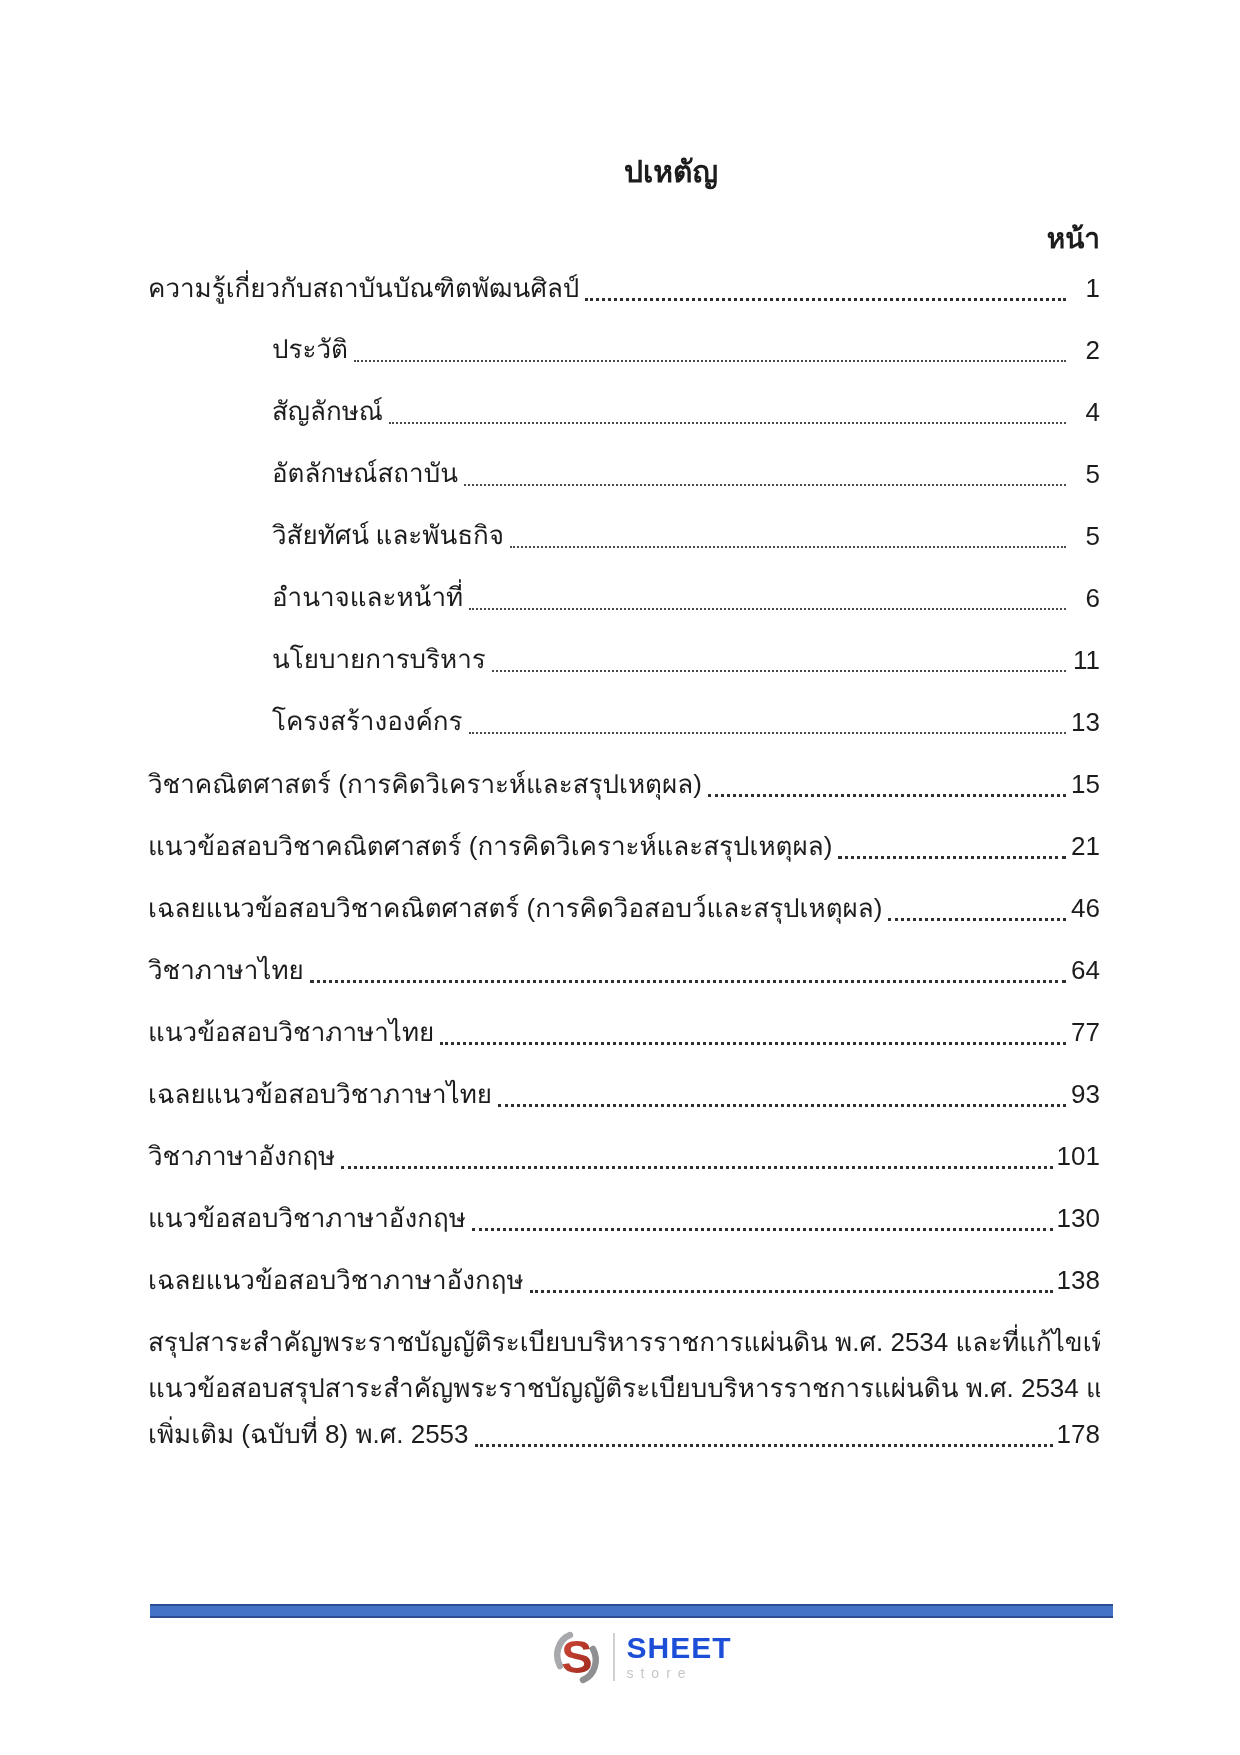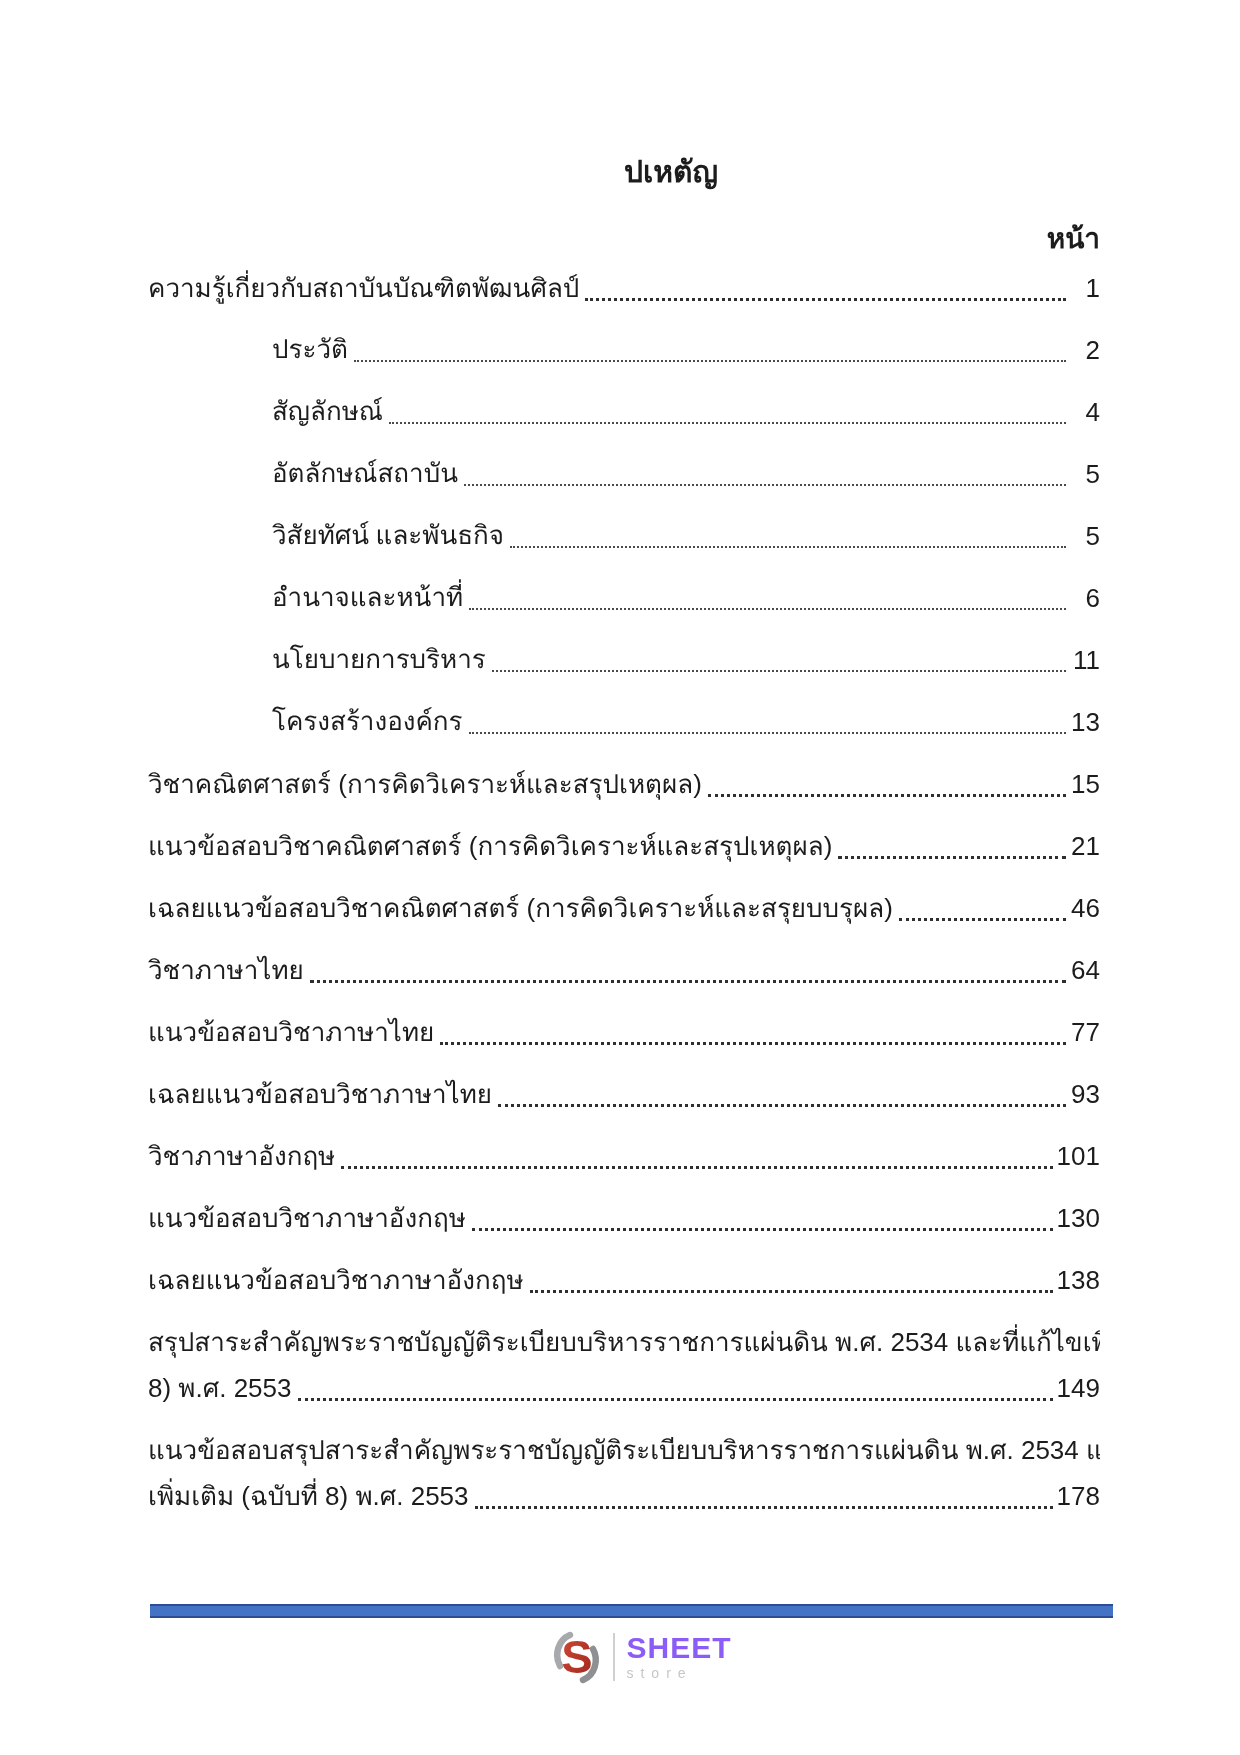--- a/index.html
+++ b/index.html
@@ -31,21 +31,21 @@
   }
   .footer{
     position:absolute;top:1622px;left:0;width:1240px;height:70px;
     display:flex;justify-content:center;align-items:center;gap:11px;
     transform:translateX(22px);
   }
   .logo-mark{width:50px;height:58px;flex:0 0 auto;}
   .logo-divider{width:2px;height:48px;background:#cfd0d2;flex:0 0 auto;}
   .logo-text{display:flex;flex-direction:column;justify-content:center;}
   .brand{
-    font-size:30px;font-weight:bold;letter-spacing:1px;color:#8b5cf6;line-height:30px;
+    font-size:30px;font-weight:bold;letter-spacing:1px;color:#1d4ed8;line-height:30px;
   }
   .brand-sub{
     font-size:14px;letter-spacing:7px;color:#c5c6c8;line-height:16px;margin-top:2px;
   }
 </style>
 </head>
 <body>
 
 <div class="page">
 
@@ -98,21 +98,21 @@
         <span class="label">วิชาคณิตศาสตร์ (การคิดวิเคราะห์และสรุปเหตุผล)</span>
         <span class="leader"></span>
         <span class="num">15</span>
       </div>
       <div class="row bold">
         <span class="label">แนวข้อสอบวิชาคณิตศาสตร์ (การคิดวิเคราะห์และสรุปเหตุผล)</span>
         <span class="leader"></span>
         <span class="num">21</span>
       </div>
       <div class="row bold">
-        <span class="label">เฉลยแนวข้อสอบวิชาคณิตศาสตร์ (การคิดวิเคราะห์และสรุยบบรุผล)</span>
+        <span class="label">เฉลยแนวข้อสอบวิชาคณิตศาสตร์ (การคิดวิอสอบว์และสรุปเหตุผล)</span>
         <span class="leader"></span>
         <span class="num">46</span>
       </div>
       <div class="row bold">
         <span class="label">วิชาภาษาไทย</span>
         <span class="leader"></span>
         <span class="num">64</span>
       </div>
       <div class="row bold">
         <span class="label">แนวข้อสอบวิชาภาษาไทย</span>
@@ -135,25 +135,20 @@
         <span class="num">130</span>
       </div>
       <div class="row bold">
         <span class="label">เฉลยแนวข้อสอบวิชาภาษาอังกฤษ</span>
         <span class="leader"></span>
         <span class="num">138</span>
       </div>
       <div class="row bold cont">
         <span class="label">สรุปสาระสำคัญพระราชบัญญัติระเบียบบริหารราชการแผ่นดิน พ.ศ. 2534 และที่แก้ไขเพิ่มเติม (ฉบับที่</span>
       </div>
-      <div class="row bold">
-        <span class="label">8) พ.ศ. 2553</span>
-        <span class="leader"></span>
-        <span class="num">149</span>
-      </div>
       <div class="row bold cont">
         <span class="label">แนวข้อสอบสรุปสาระสำคัญพระราชบัญญัติระเบียบบริหารราชการแผ่นดิน พ.ศ. 2534 และที่แก้ไข</span>
       </div>
       <div class="row bold">
         <span class="label">เพิ่มเติม (ฉบับที่ 8) พ.ศ. 2553</span>
         <span class="leader"></span>
         <span class="num">178</span>
       </div>
     </div>
 

